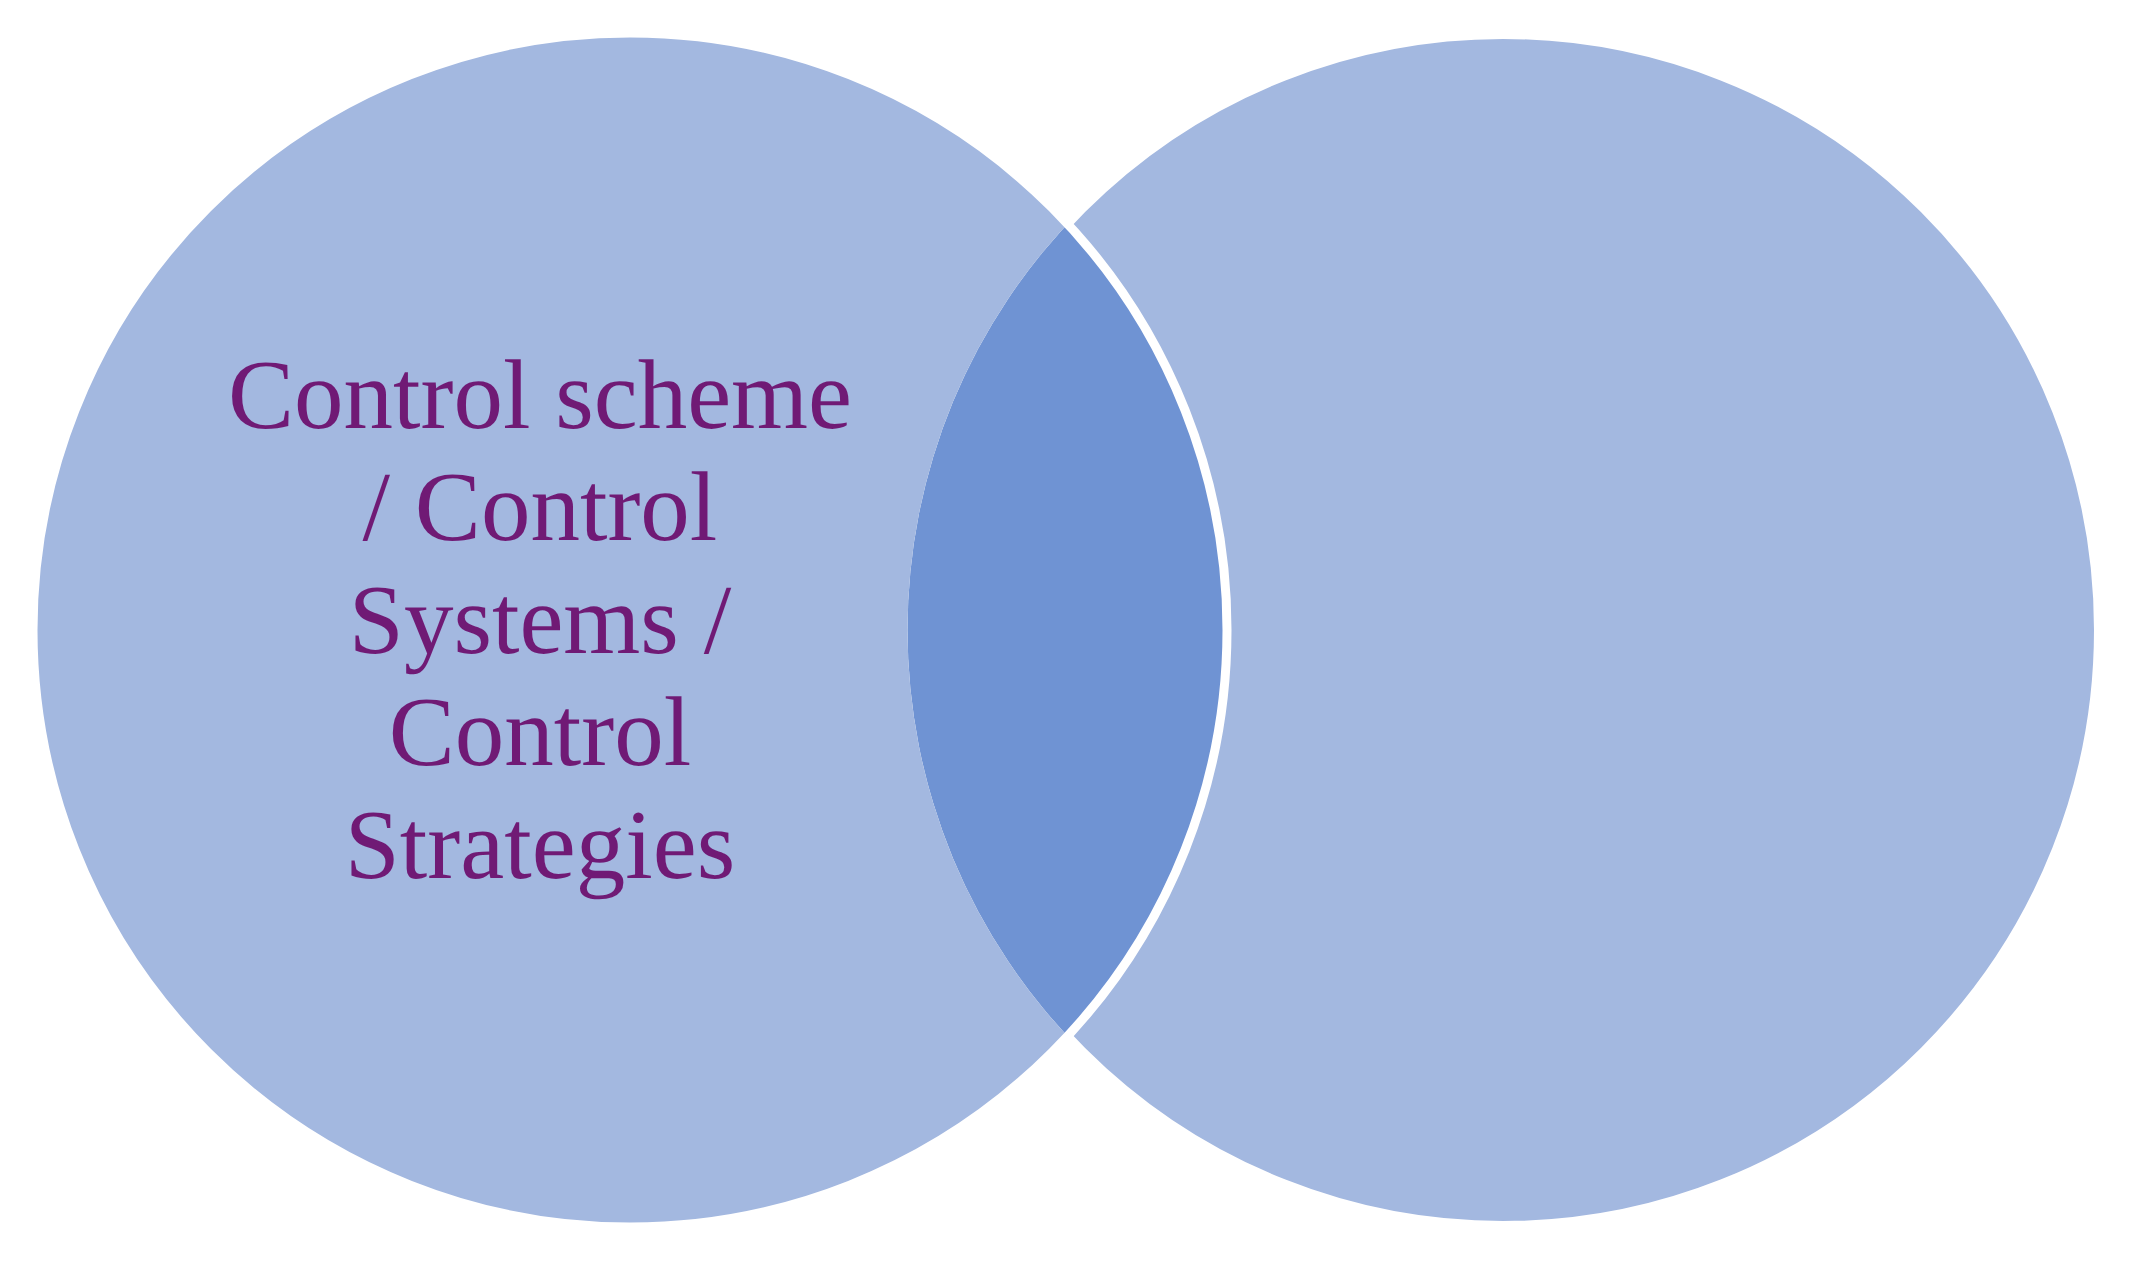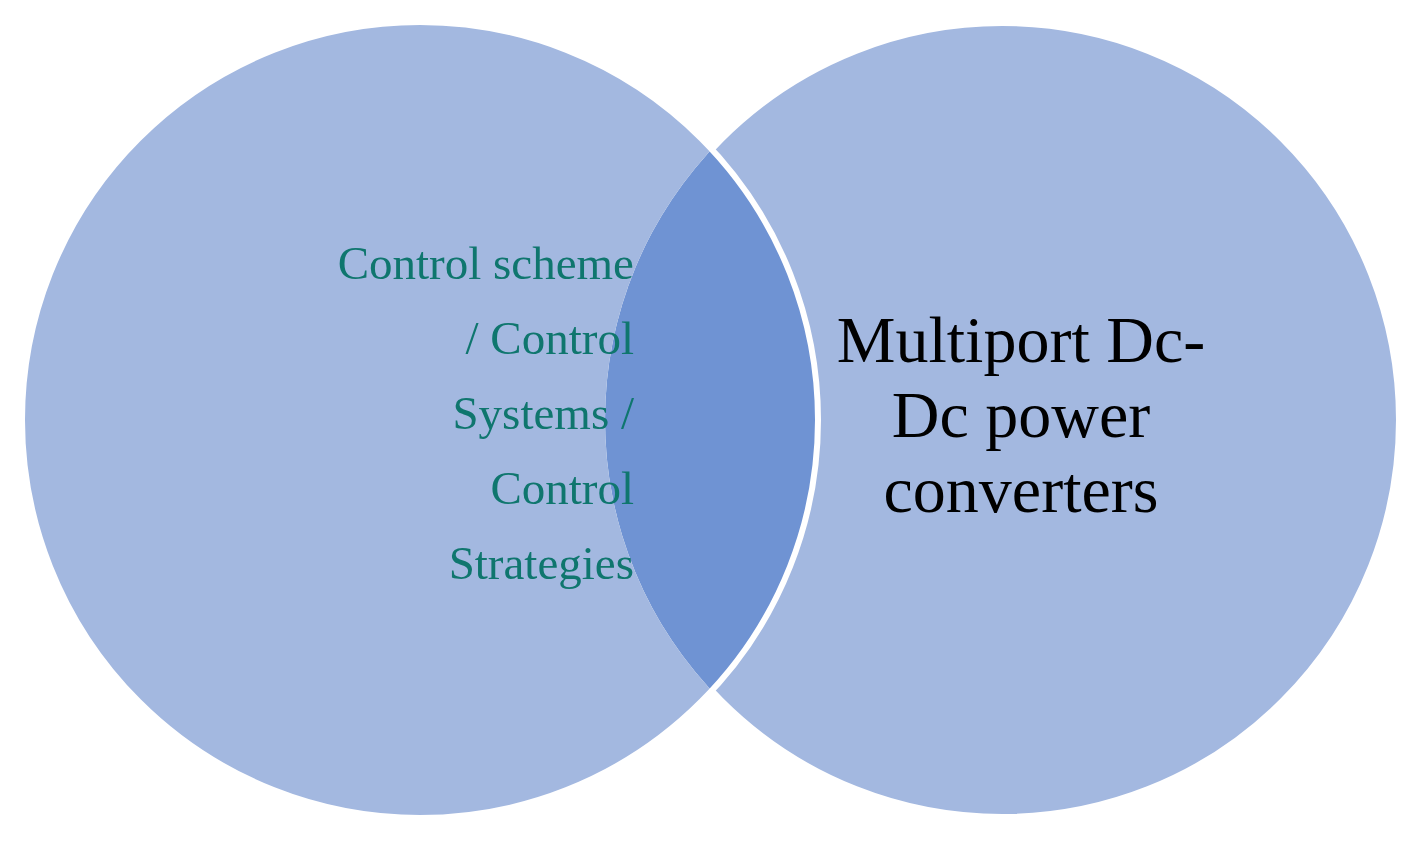--- a/index.html
+++ b/index.html
@@ -68,23 +68,20 @@
 
     <g clip-path="url(#clip-left-circle)">
       <circle id="circle-intersection" cx="1002" cy="420" r="397" fill="#6F93D3" stroke="none"></circle>
     </g>
 
     <circle id="circle-left" cx="420" cy="420" r="398" fill="#A3B8E0" stroke="none" clip-path="url(#clip-outside-right)"></circle>
       <circle id="circle-left-outline" cx="420" cy="420" r="398" fill="none" stroke="#FFFFFF" stroke-width="6"></circle>
 
   </svg>
 
-  <div class="set-label" id="label-left" style="color: #0f766e; font-size: 47px; line-height: 75px; text-align: right;">Control scheme
+  <div class="set-label" id="label-left" style="color: #701a75; font-size: 66px; line-height: 75px;">Control scheme
 / Control
 Systems /
 Control
 Strategies</div>
 
-  <div class="set-label" id="label-right" style="color: rgb(0, 0, 0); font-size: 66px; line-height: 75px;">Multiport Dc-
-Dc power
-converters</div>
 
 </div>
 
 </body></html>

